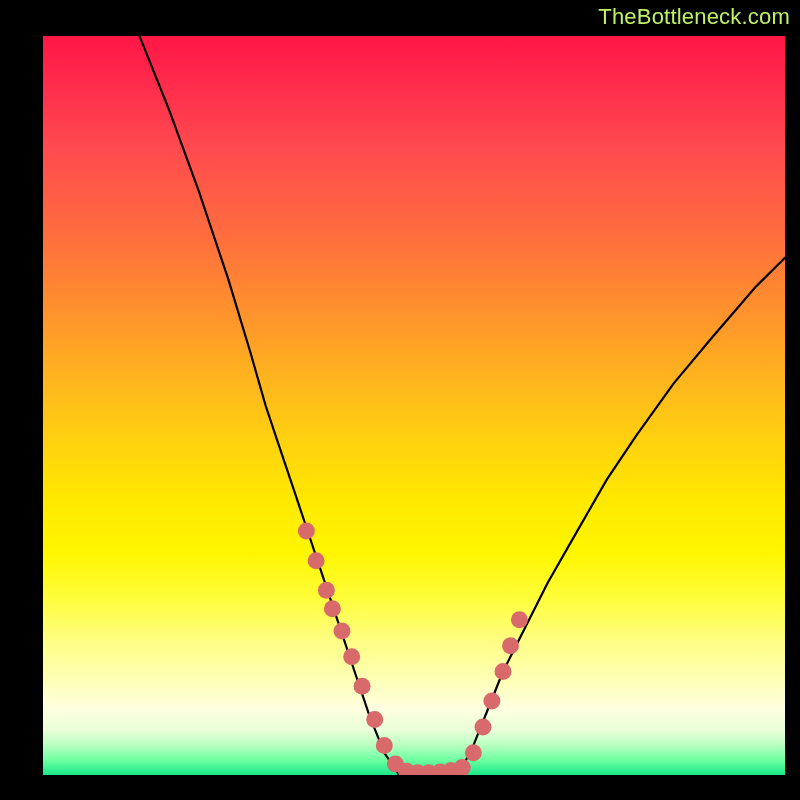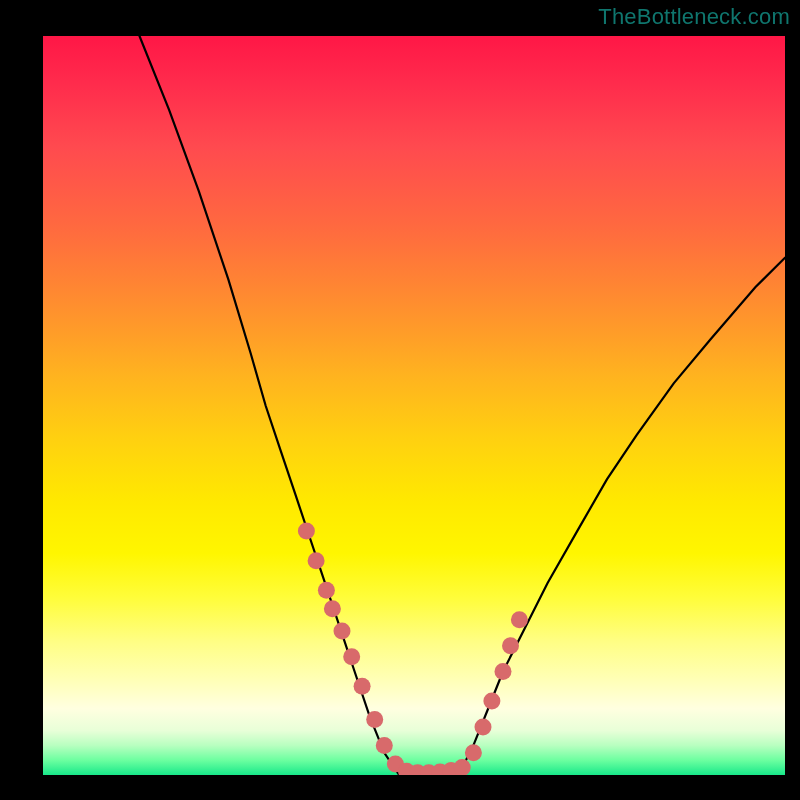--- a/index.html
+++ b/index.html
@@ -14,21 +14,21 @@
   .frame {
     position: relative;
     width: 800px;
     height: 800px;
     background: #000;
   }
   .watermark {
     position: absolute;
     top: 4px;
     right: 10px;
-    color: #0f766e;
+    color: #bef264;
     font-size: 22px;
     letter-spacing: 0.2px;
     font-weight: 400;
     z-index: 10;
   }
   .plot-area {
     position: absolute;
     left: 43px;
     top: 36px;
     width: 742px;

